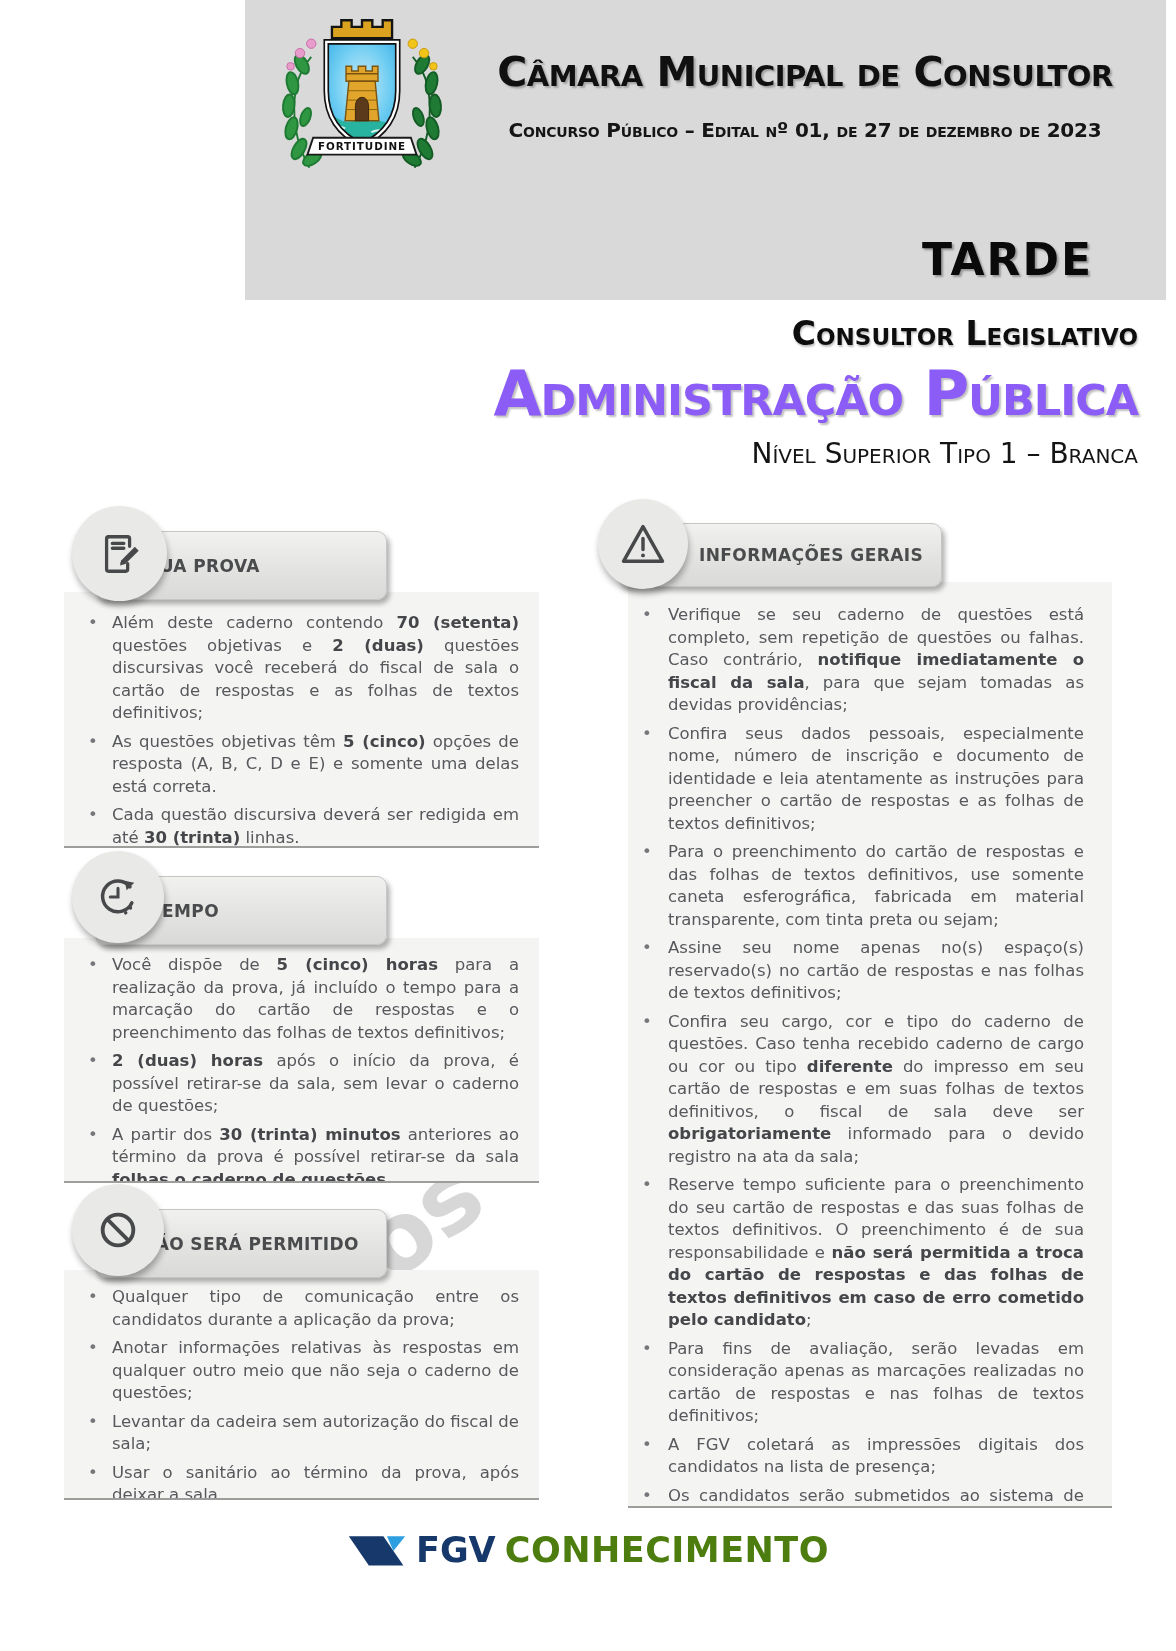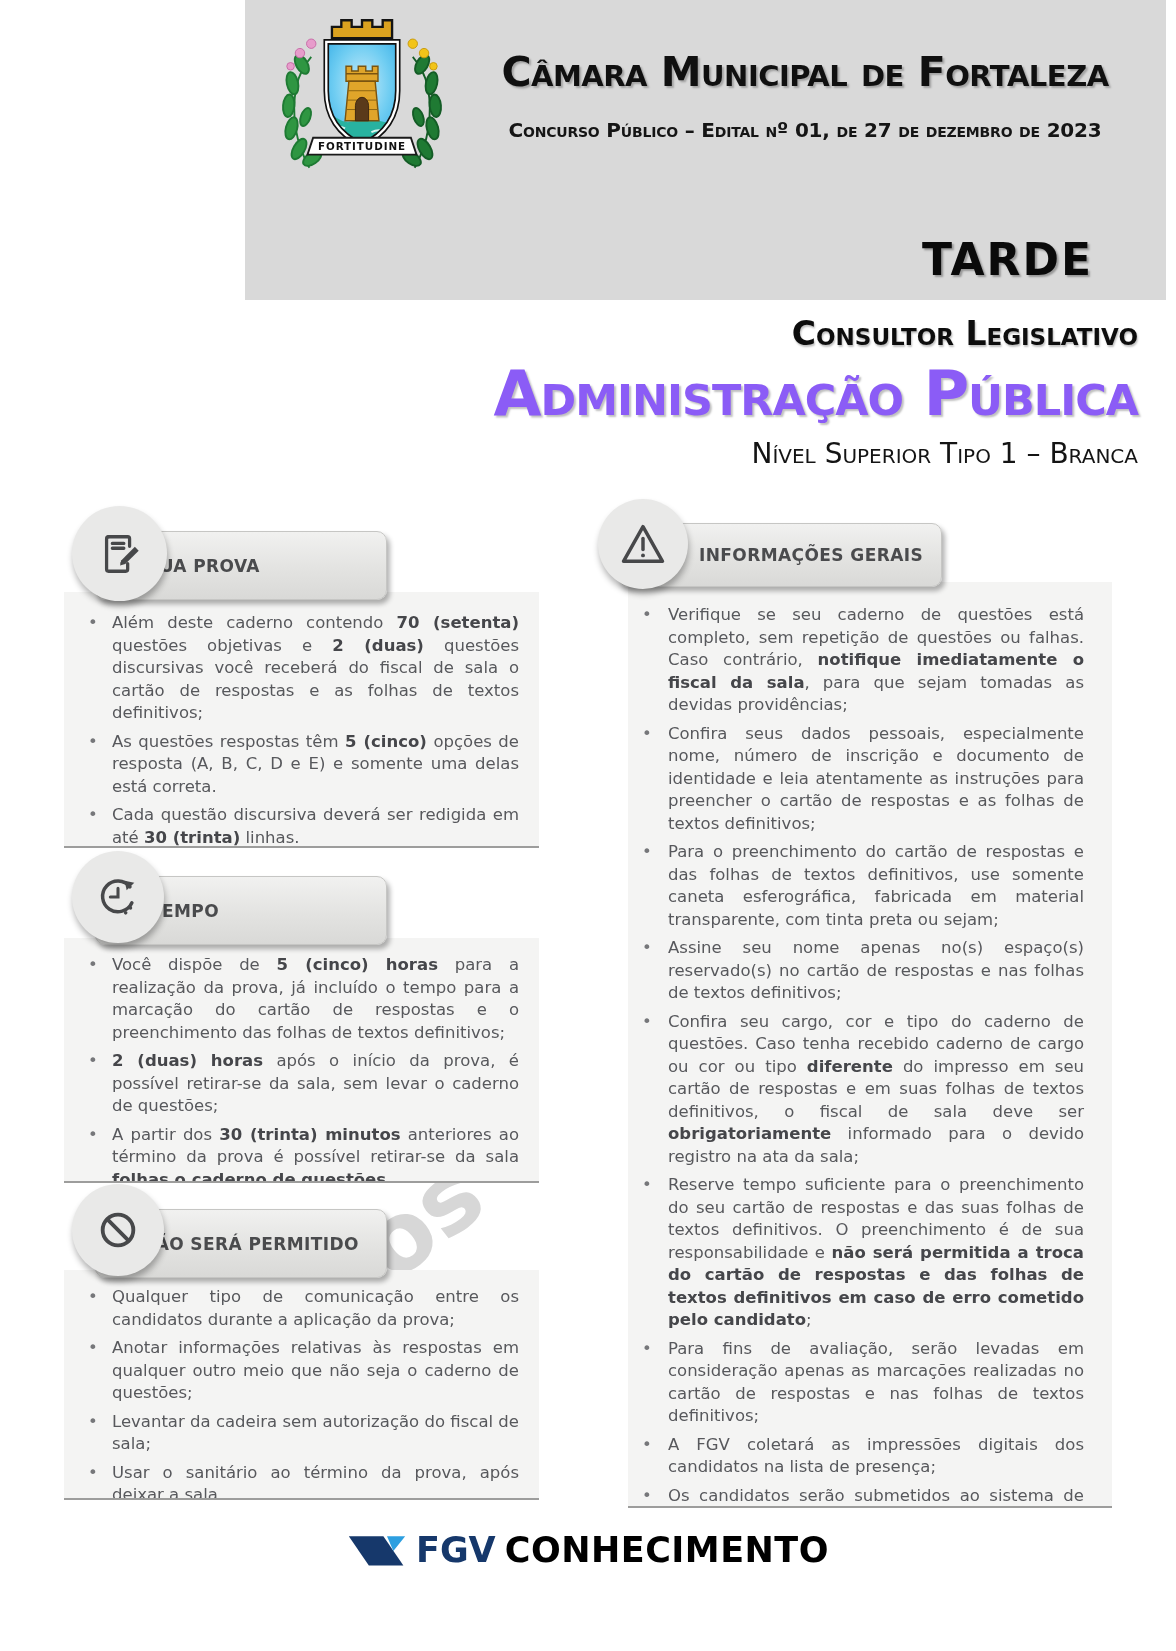--- a/index.html
+++ b/index.html
@@ -100,21 +100,21 @@
 
   .left-col li  { padding-left:26px; }
   .right-col li { padding-left:28px; }
 
   
   .footer {
     position:absolute; left:0; top:1530px; width:100%; display:flex;
     justify-content:center; align-items:center; gap:9px;text-align:center;
   }
   .fgv-text { font-size:35px; font-weight:bold; color:#16386b; }
-  .conhecimento-text { font-size:35px; font-weight:bold; color:#000000; letter-spacing:0.5px; }
+  .conhecimento-text { font-size:35px; font-weight:bold; color:#4d7c0f; letter-spacing:0.5px; }
 </style>
 </head>
 <body>
 
 <div class="page">
 
   <div class="watermark">os</div>
 
   <div class="header-band">
     <svg class="crest" width="190" height="188" viewBox="0 0 200 200">
@@ -180,21 +180,21 @@
       <path d="M62,36 h76 v52 q0,40 -38,58 q-38,-18 -38,-58 Z" fill="none" stroke="#111111" stroke-width="6"></path>
       <path d="M62,36 h76 v52 q0,40 -38,58 q-38,-18 -38,-58 Z" fill="none" stroke="#ffffff" stroke-width="2.5"></path>
 
       <g>
         <path d="M48,138 L152,138 L158,156 L42,156 Z" fill="#ffffff" stroke="#1a1a1a" stroke-width="2"></path>
         <text x="100" y="151" text-anchor="middle" font-size="11" font-weight="bold" fill="#111111" letter-spacing="1">FORTITUDINE</text>
       </g>
     </svg>
 
     <div class="header-center">
-      <div class="org-name">Câmara Municipal de Fortaleza</div>
+      <div class="org-name">Câmara Municipal de Consultor</div>
       <div class="edital-line">Concurso Público – Edital nº 01, de 27 de dezembro de 2023</div>
     </div>
 
     <div class="shift">TARDE</div>
   </div>
 
   <div class="role-block">
     <div class="role-title">Consultor Legislativo</div>
     <div class="role-specialty">Administração Pública</div>
     <div class="level-line">Nível Superior Tipo 1 – Branca</div>
@@ -210,21 +210,21 @@
       <path d="M16,13 h12 M16,18 h12"></path>
       <g fill="#47484a" stroke="none">
         <path d="M39.5,16.5 l4,4 -14,14 -5.5,1.5 1.5,-5.5 Z"></path>
         <path d="M25.5,30.5 l2.5,2.5 -4,1.2 Z" fill="#47484a"></path>
       </g>
     </svg>
   </div>
   <div class="sec-box left-col" id="sec-sua-prova-box">
     <ul class="items">
         <li><span>Além deste caderno contendo </span><b>70 (setenta)</b><span> questões objetivas e </span><b>2 (duas)</b><span> questões discursivas você receberá do fiscal de sala o cartão de respostas e as folhas de textos definitivos;</span></li>
-        <li><span>As questões respostas têm </span><b>5 (cinco)</b><span> opções de resposta (A, B, C, D e E) e somente uma delas está correta.</span></li>
+        <li><span>As questões objetivas têm </span><b>5 (cinco)</b><span> opções de resposta (A, B, C, D e E) e somente uma delas está correta.</span></li>
         <li><span>Cada questão discursiva deverá ser redigida em até </span><b>30 (trinta)</b><span> linhas.</span></li>
       </ul>
   </div>
 
   <div class="sec-tab" id="sec-tempo-tab">
     <span class="sec-title">TEMPO</span>
   </div>
   <div class="sec-circle" id="sec-tempo-circle">
     <svg width="46" height="46" viewBox="0 0 48 48" fill="none" stroke="#47484a" stroke-width="3.6" stroke-linecap="round">
       <path d="M36.5,13.5 A16,16 0 1 0 38.5,30"></path>

